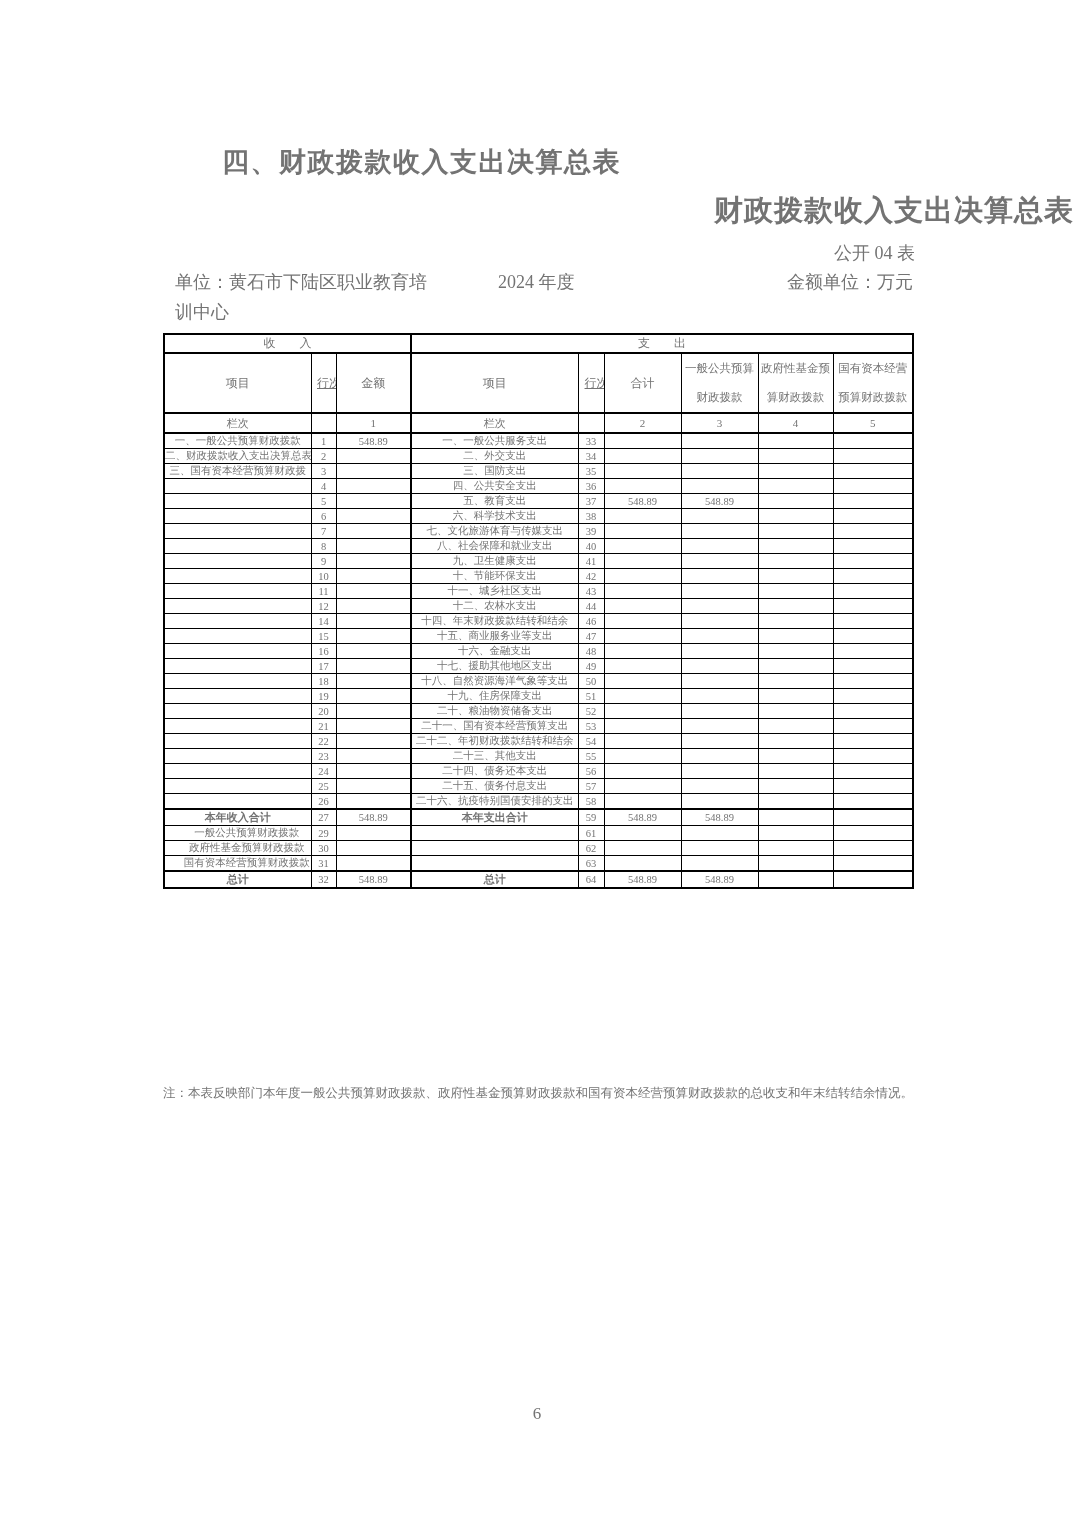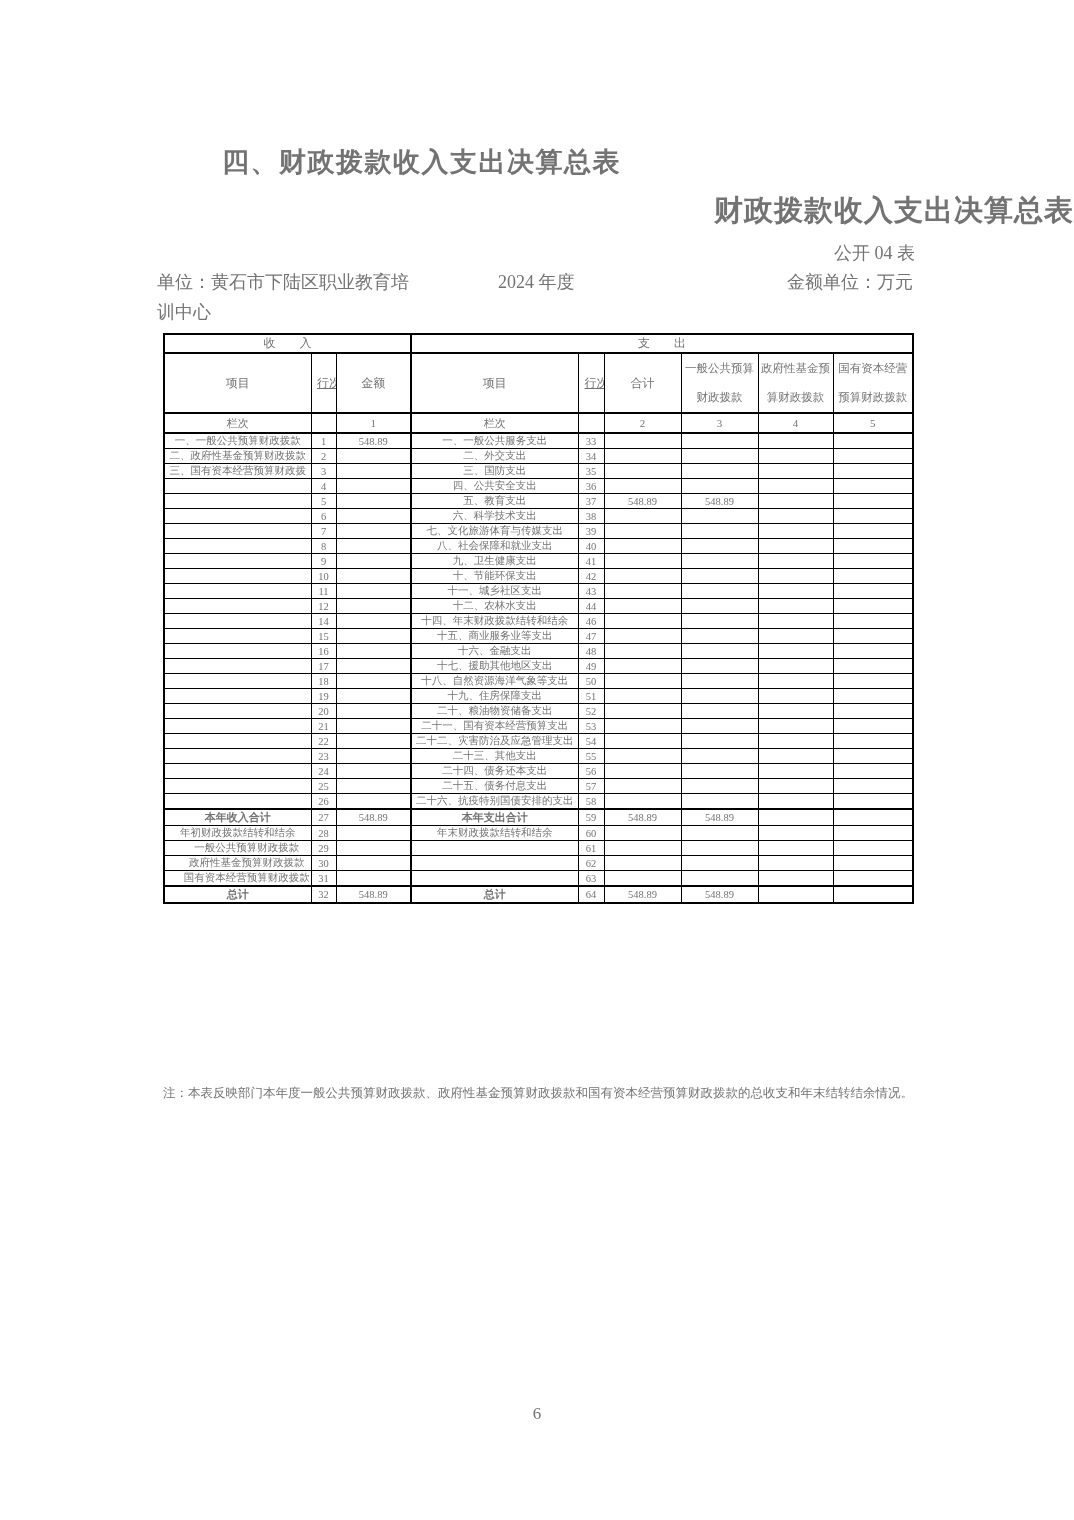--- a/index.html
+++ b/index.html
@@ -11,21 +11,21 @@
     position:absolute;left:222px;top:144px;
     font-family:"Liberation Sans","DejaVu Sans",sans-serif;
     font-weight:bold;font-size:27px;letter-spacing:1.5px;
   }
   .title2{
     position:absolute;left:0;width:100%;top:191px;text-align:right;
     font-family:"Liberation Sans","DejaVu Sans",sans-serif;
     font-weight:bold;font-size:29px;letter-spacing:1px;
   }
   .code{position:absolute;right:159px;top:241px;font-size:18px;}
-  .unit{position:absolute;left:157px;top:267px;width:264px;font-size:18px;line-height:30px;}
+  .unit{position:absolute;left:175px;top:267px;width:264px;font-size:18px;line-height:30px;}
   .year{position:absolute;left:498px;top:267px;font-size:18px;line-height:30px;}
   .amtunit{position:absolute;right:161px;top:267px;font-size:18px;line-height:30px;}
 
   .fiscal{
     position:absolute;left:163px;top:333px;width:749px;height:552px;
     border-collapse:collapse;table-layout:fixed;border:2px solid #000;
   }
   .fiscal td{
     border:1px solid #000;padding:0;text-align:center;vertical-align:middle;
     font-size:10.5px;overflow:hidden;white-space:nowrap;
@@ -108,21 +108,21 @@
           <td class="c-line">1</td>
           <td class="c-amt">548.89</td>
           <td class="c-item cdiv">一、一般公共服务支出</td>
           <td class="c-line">33</td>
           <td class="c-amt"></td>
           <td class="c-amt"></td>
           <td class="c-amt"></td>
           <td class="c-amt"></td>
         </tr>
         <tr>
-          <td class="c-item">二、政府性基金预算财政拨款</td>
+          <td class="c-item">二、财政拨款收入支出决算总表</td>
           <td class="c-line">2</td>
           <td class="c-amt"></td>
           <td class="c-item cdiv">二、外交支出</td>
           <td class="c-line">34</td>
           <td class="c-amt"></td>
           <td class="c-amt"></td>
           <td class="c-amt"></td>
           <td class="c-amt"></td>
         </tr>
         <tr>
@@ -320,21 +320,21 @@
           <td class="c-line">53</td>
           <td class="c-amt"></td>
           <td class="c-amt"></td>
           <td class="c-amt"></td>
           <td class="c-amt"></td>
         </tr>
         <tr>
           <td class="c-item"></td>
           <td class="c-line">22</td>
           <td class="c-amt"></td>
-          <td class="c-item cdiv">二十二、灾害防治及应急管理支出</td>
+          <td class="c-item cdiv">二十二、年初财政拨款结转和结余</td>
           <td class="c-line">54</td>
           <td class="c-amt"></td>
           <td class="c-amt"></td>
           <td class="c-amt"></td>
           <td class="c-amt"></td>
         </tr>
         <tr>
           <td class="c-item"></td>
           <td class="c-line">23</td>
           <td class="c-amt"></td>
@@ -383,31 +383,20 @@
           <td class="c-line thick-top">27</td>
           <td class="c-amt thick-top">548.89</td>
           <td class="c-item cdiv thick-top emph">本年支出合计</td>
           <td class="c-line thick-top">59</td>
           <td class="c-amt thick-top">548.89</td>
           <td class="c-amt thick-top">548.89</td>
           <td class="c-amt thick-top"></td>
           <td class="c-amt thick-top"></td>
         </tr>
         <tr>
-          <td class="c-item">年初财政拨款结转和结余</td>
-          <td class="c-line">28</td>
-          <td class="c-amt"></td>
-          <td class="c-item cdiv">年末财政拨款结转和结余</td>
-          <td class="c-line">60</td>
-          <td class="c-amt"></td>
-          <td class="c-amt"></td>
-          <td class="c-amt"></td>
-          <td class="c-amt"></td>
-        </tr>
-        <tr>
           <td class="c-item indent">一般公共预算财政拨款</td>
           <td class="c-line">29</td>
           <td class="c-amt"></td>
           <td class="c-item cdiv"></td>
           <td class="c-line">61</td>
           <td class="c-amt"></td>
           <td class="c-amt"></td>
           <td class="c-amt"></td>
           <td class="c-amt"></td>
         </tr>

